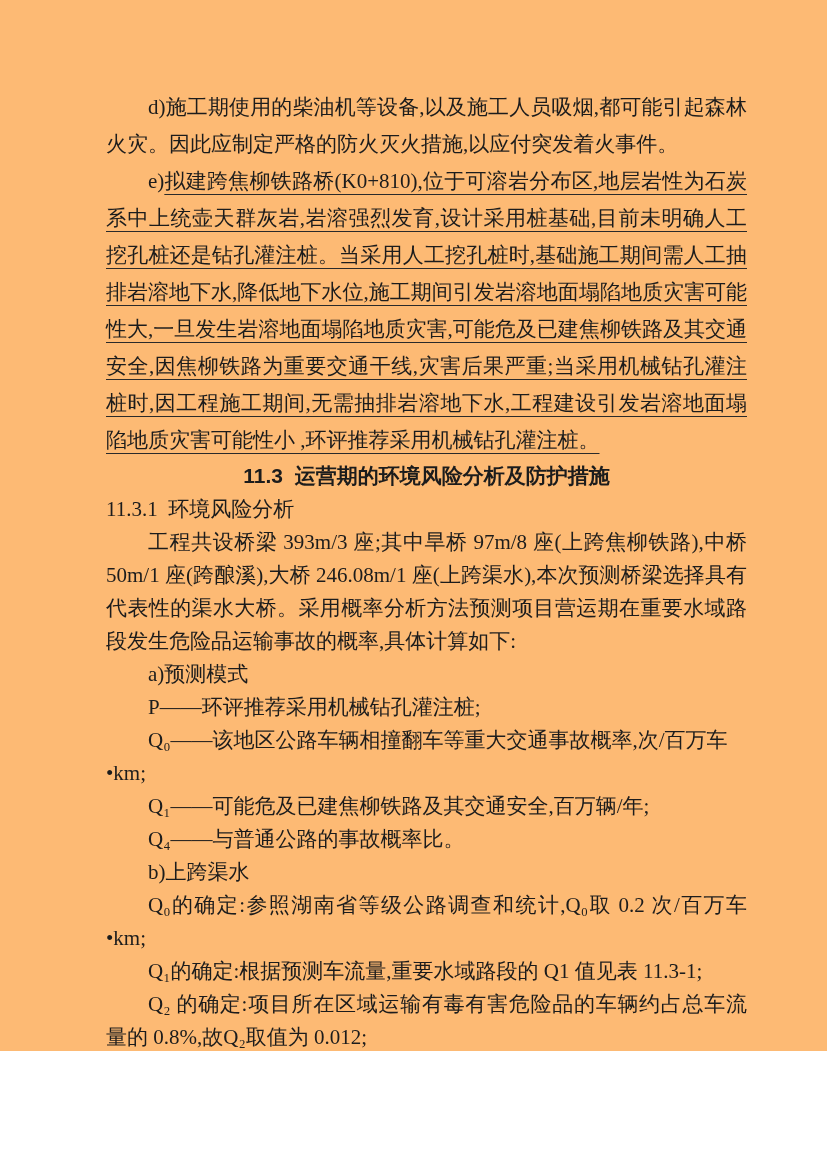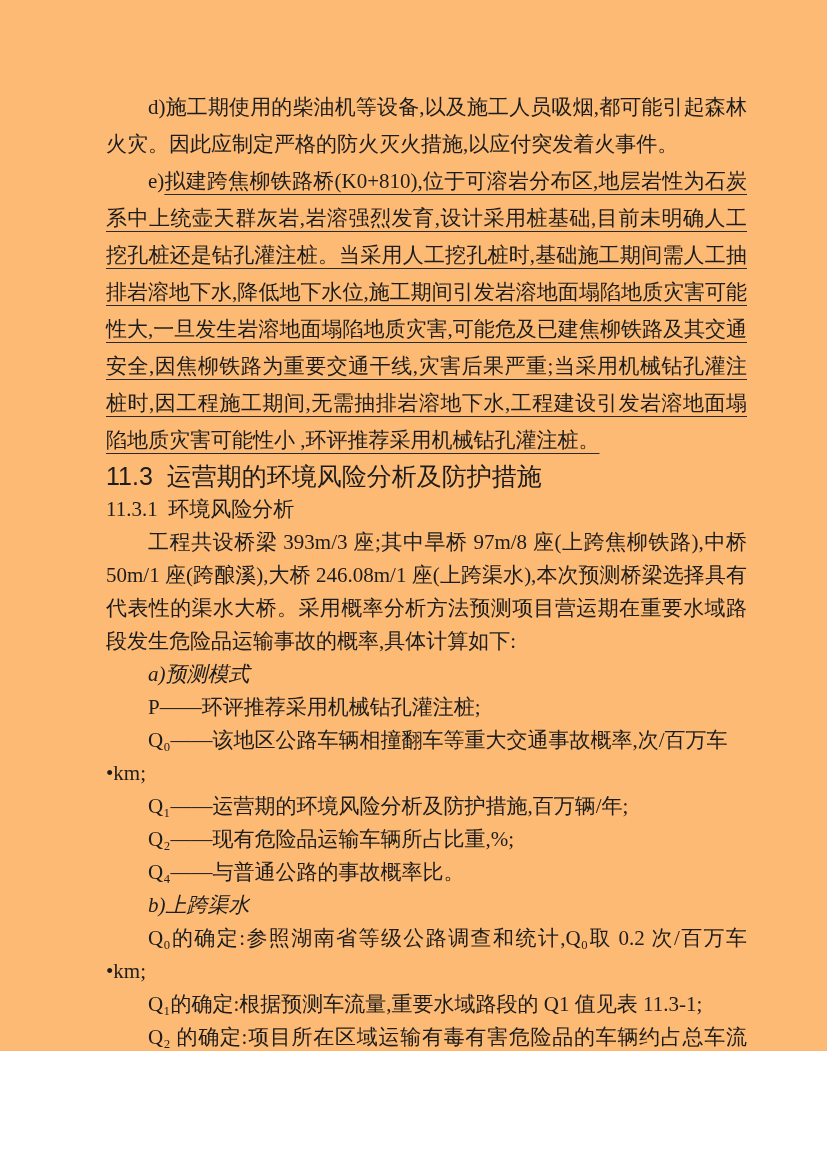--- a/index.html
+++ b/index.html
@@ -32,25 +32,26 @@
   }
   .underlined {
     text-decoration: underline;
     text-underline-offset: 6px;
     text-decoration-thickness: 1px;
     text-decoration-color: #2a2a2a;
   }
   
   .h1 {
     font-family: "Liberation Sans", "DejaVu Sans", sans-serif;
-    font-weight: normal;
-    font-size: 25px;
+    font-weight: bold;
+    font-size: 21px;
     line-height: 34px;
     margin: 0;
     white-space: pre-wrap;
+    text-align: center;
   }
   
   .h2 {
     font-size: 21px;
     line-height: 33px;
     font-weight: normal;
     margin: 0;
     white-space: pre-wrap;
   }
   
@@ -59,21 +60,20 @@
     line-height: 33px;
     text-align: justify;
     text-indent: 2em;
     margin: 0;
   }
   .list-label {
     font-size: 21px;
     line-height: 33px;
     text-indent: 2em;
     margin: 0;
-    font-style: italic;
   }
   .formula {
     font-size: 21px;
     line-height: 33px;
     text-align: center;
     text-indent: 0;
     margin: 0;
   }
   .definition {
     font-size: 21px;
@@ -105,22 +105,21 @@
 
     <h4 class="h2">11.3.1  环境风险分析</h4>
 
     <p class="para-body">工程共设桥梁 393m/3 座;其中旱桥 97m/8 座(上跨焦柳铁路),中桥 50m/1 座(跨酿溪),大桥 246.08m/1 座(上跨渠水),本次预测桥梁选择具有代表性的渠水大桥。采用概率分析方法预测项目营运期在重要水域路段发生危险品运输事故的概率,具体计算如下:</p>
 
     <p class="list-label">a)预测模式</p>
 
 
     <p class="definition">P——环评推荐采用机械钻孔灌注桩;</p>
     <p class="definition">Q₀——该地区公路车辆相撞翻车等重大交通事故概率,次/百万车•km;</p>
-    <p class="definition">Q₁——运营期的环境风险分析及防护措施,百万辆/年;</p>
-    <p class="definition">Q₂——现有危险品运输车辆所占比重,%;</p>
+    <p class="definition">Q₁——可能危及已建焦柳铁路及其交通安全,百万辆/年;</p>
     <p class="definition">Q₄——与普通公路的事故概率比。</p>
 
     <p class="list-label">b)上跨渠水</p>
 
     <p class="para-body">Q₀的确定:参照湖南省等级公路调查和统计,Q₀取 0.2 次/百万车•km;</p>
 
     <p class="para-body">Q₁的确定:根据预测车流量,重要水域路段的 Q1 值见表 11.3-1;</p>
 
     <p class="para-body">Q₂ 的确定:项目所在区域运输有毒有害危险品的车辆约占总车流量的 0.8%,故Q₂取值为 0.012;</p>
 

